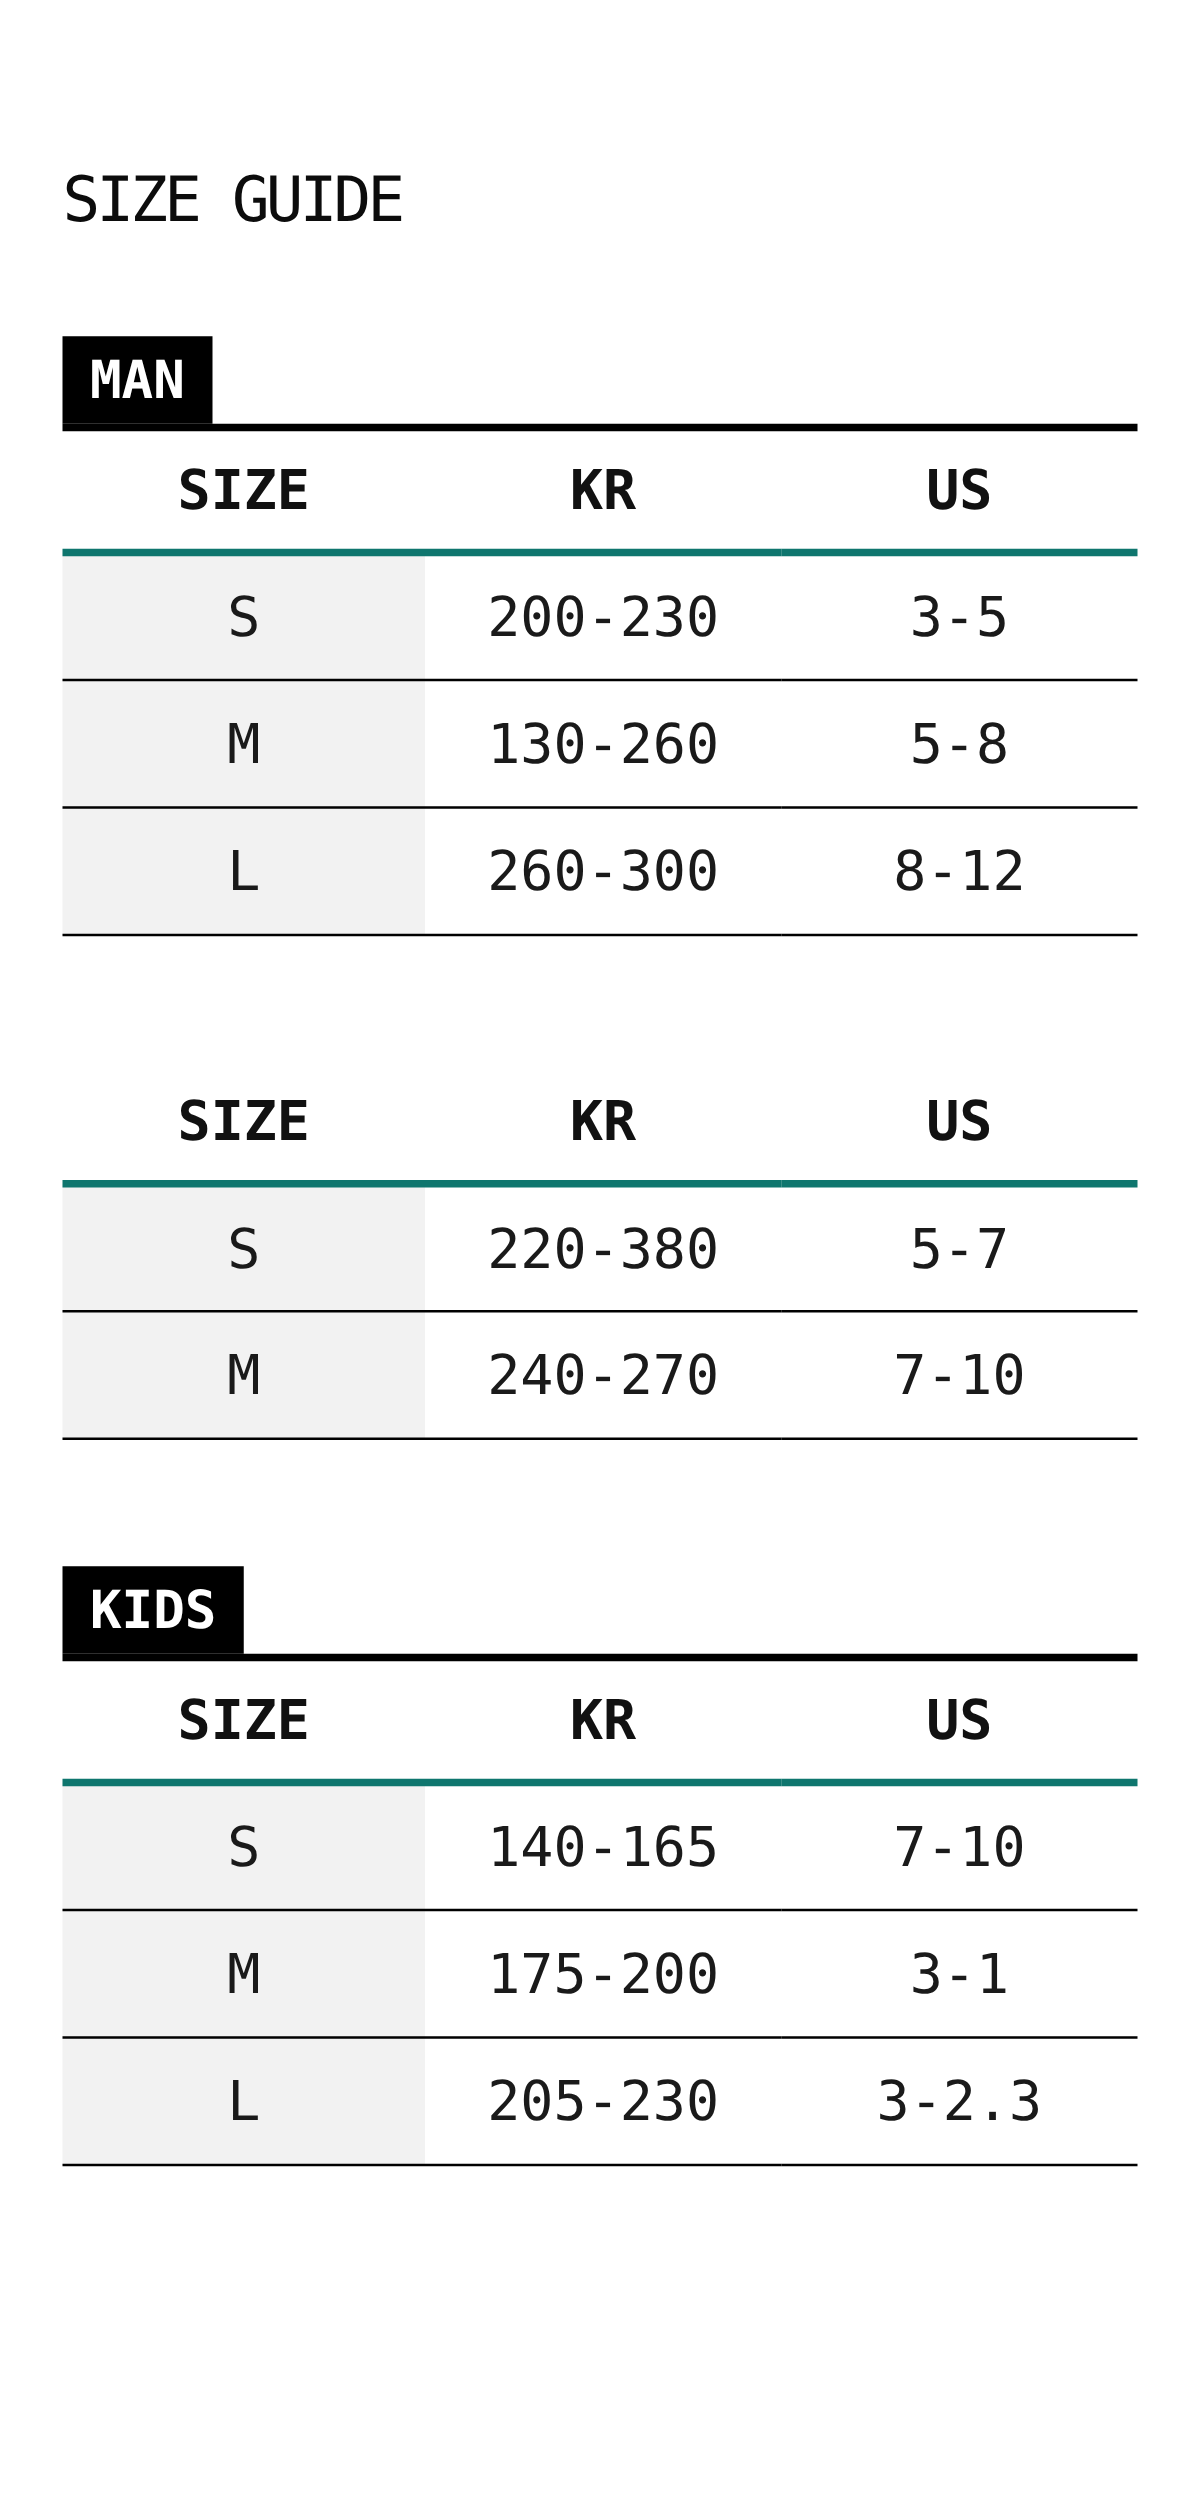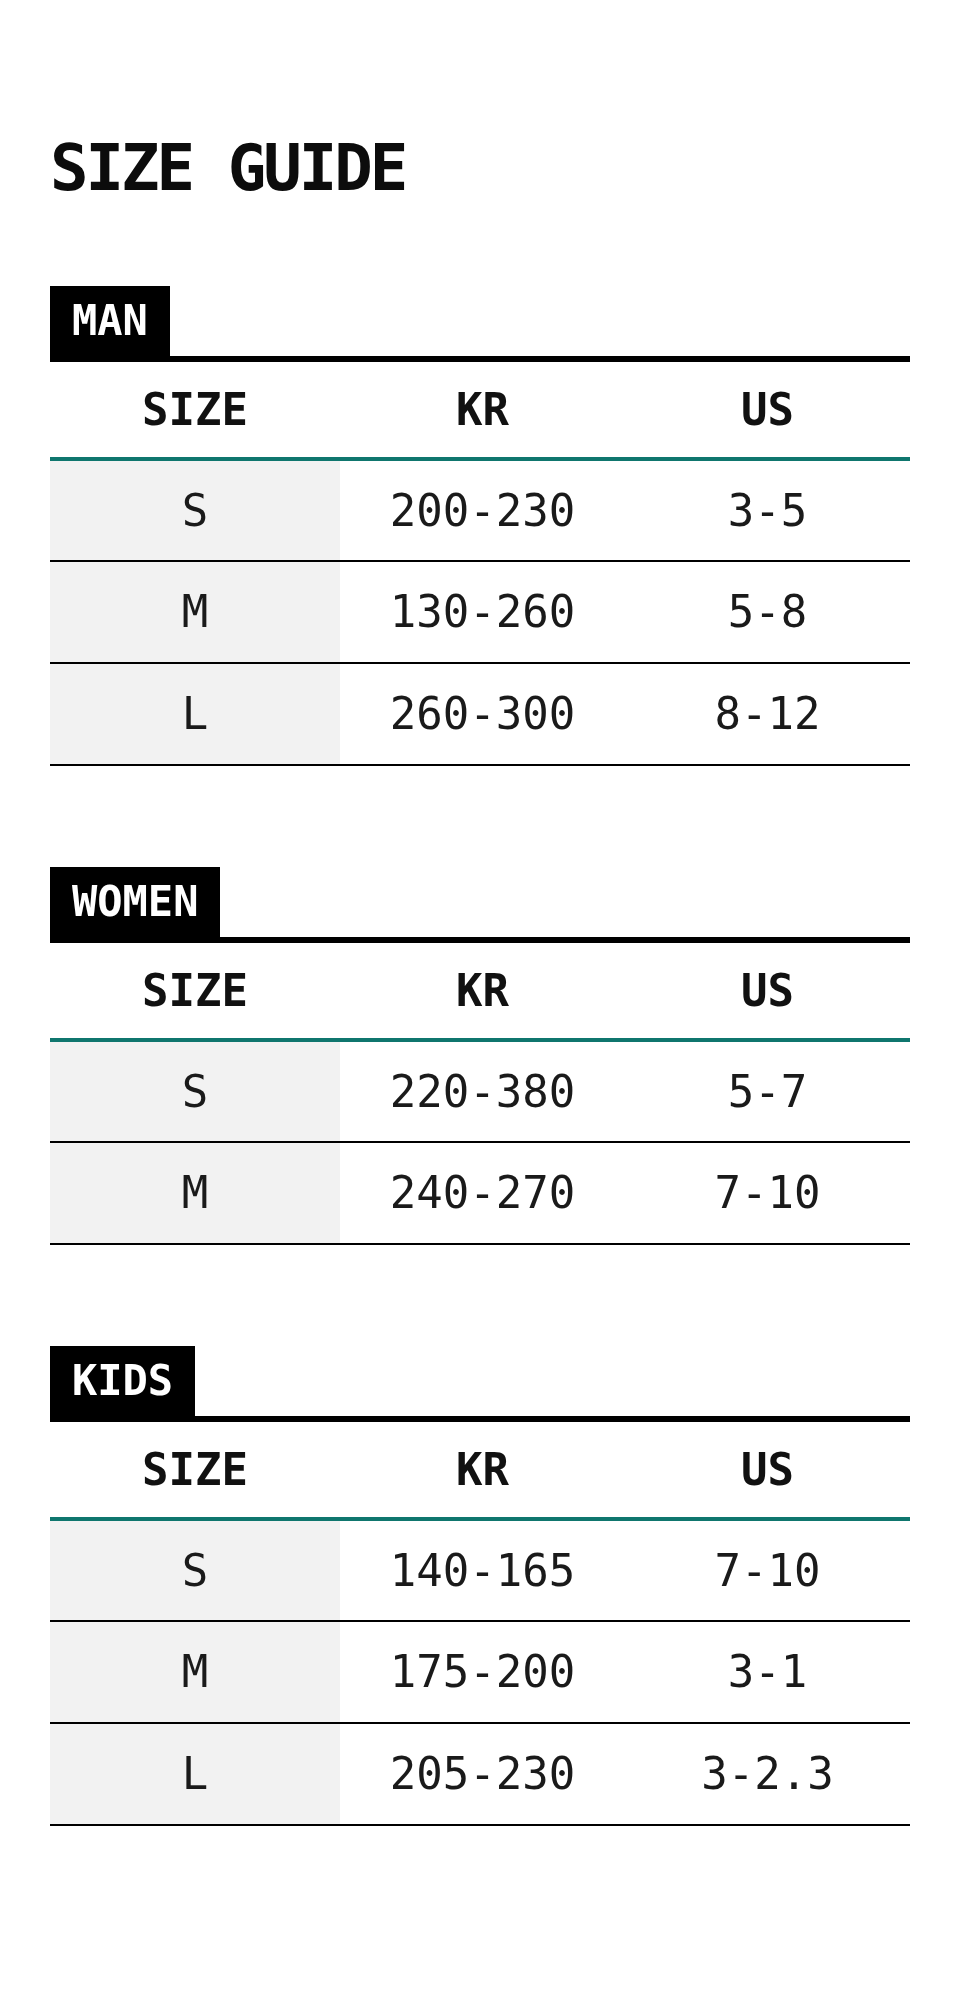--- a/index.html
+++ b/index.html
@@ -6,22 +6,22 @@
   html, body { background: #ffffff; }
   body {
     width: 960px;
     height: 2000px;
     overflow: hidden;
     font-family: "DejaVu Sans Mono", "Liberation Mono", monospace;
     color: #151515;
   }
   .page { width: 960px; height: 2000px; padding: 130px 50px 0 50px; background: #ffffff; }
   .title {
-    font-size: 64px;
-    font-weight: bold;
+    font-size: 50px;
+    font-weight: normal;
     letter-spacing: -3px;
     line-height: 1.2;
     color: #0c0c0c;
     white-space: nowrap;
   }
   .size-section { margin-top: 101px; }
   main > .size-section:first-child { margin-top: 79px; }
   .badge-row {
     border-bottom: 6px solid #000;
     display: flex;
@@ -48,21 +48,21 @@
     text-align: center;
   }
   table.size-table col.c1 { width: 290px; }
   table.size-table col.c2 { width: 285px; }
   table.size-table col.c3 { width: 285px; }
   table.size-table th {
     height: 97px;
     font-size: 44px;
     font-weight: bold;
     vertical-align: middle;
-    border-bottom: 4px solid #0f766e;
+    border-bottom: 6px solid #0f766e;
     color: #111;
   }
   table.size-table td {
     height: 102px;
     font-size: 44px;
     font-weight: normal;
     vertical-align: middle;
     border-bottom: 2px solid #000;
     color: #1a1a1a;
   }
@@ -107,25 +107,20 @@
             <tr>
               <td class="shaded">L</td>
               <td>260-300</td>
               <td>8-12</td>
             </tr>
           </tbody>
     </table>
   </section>
 
   <section class="size-section">
-    <div class="badge-row">
-      <div class="badge">
-        <span class="badge-label">WOMEN</span>
-      </div>
-    </div>
     <table class="size-table">
       <colgroup>
         <col class="c1">
             <col class="c2">
             <col class="c3">
       </colgroup>
       <thead>
         <tr>
               <th>SIZE</th>
               <th>KR</th>

